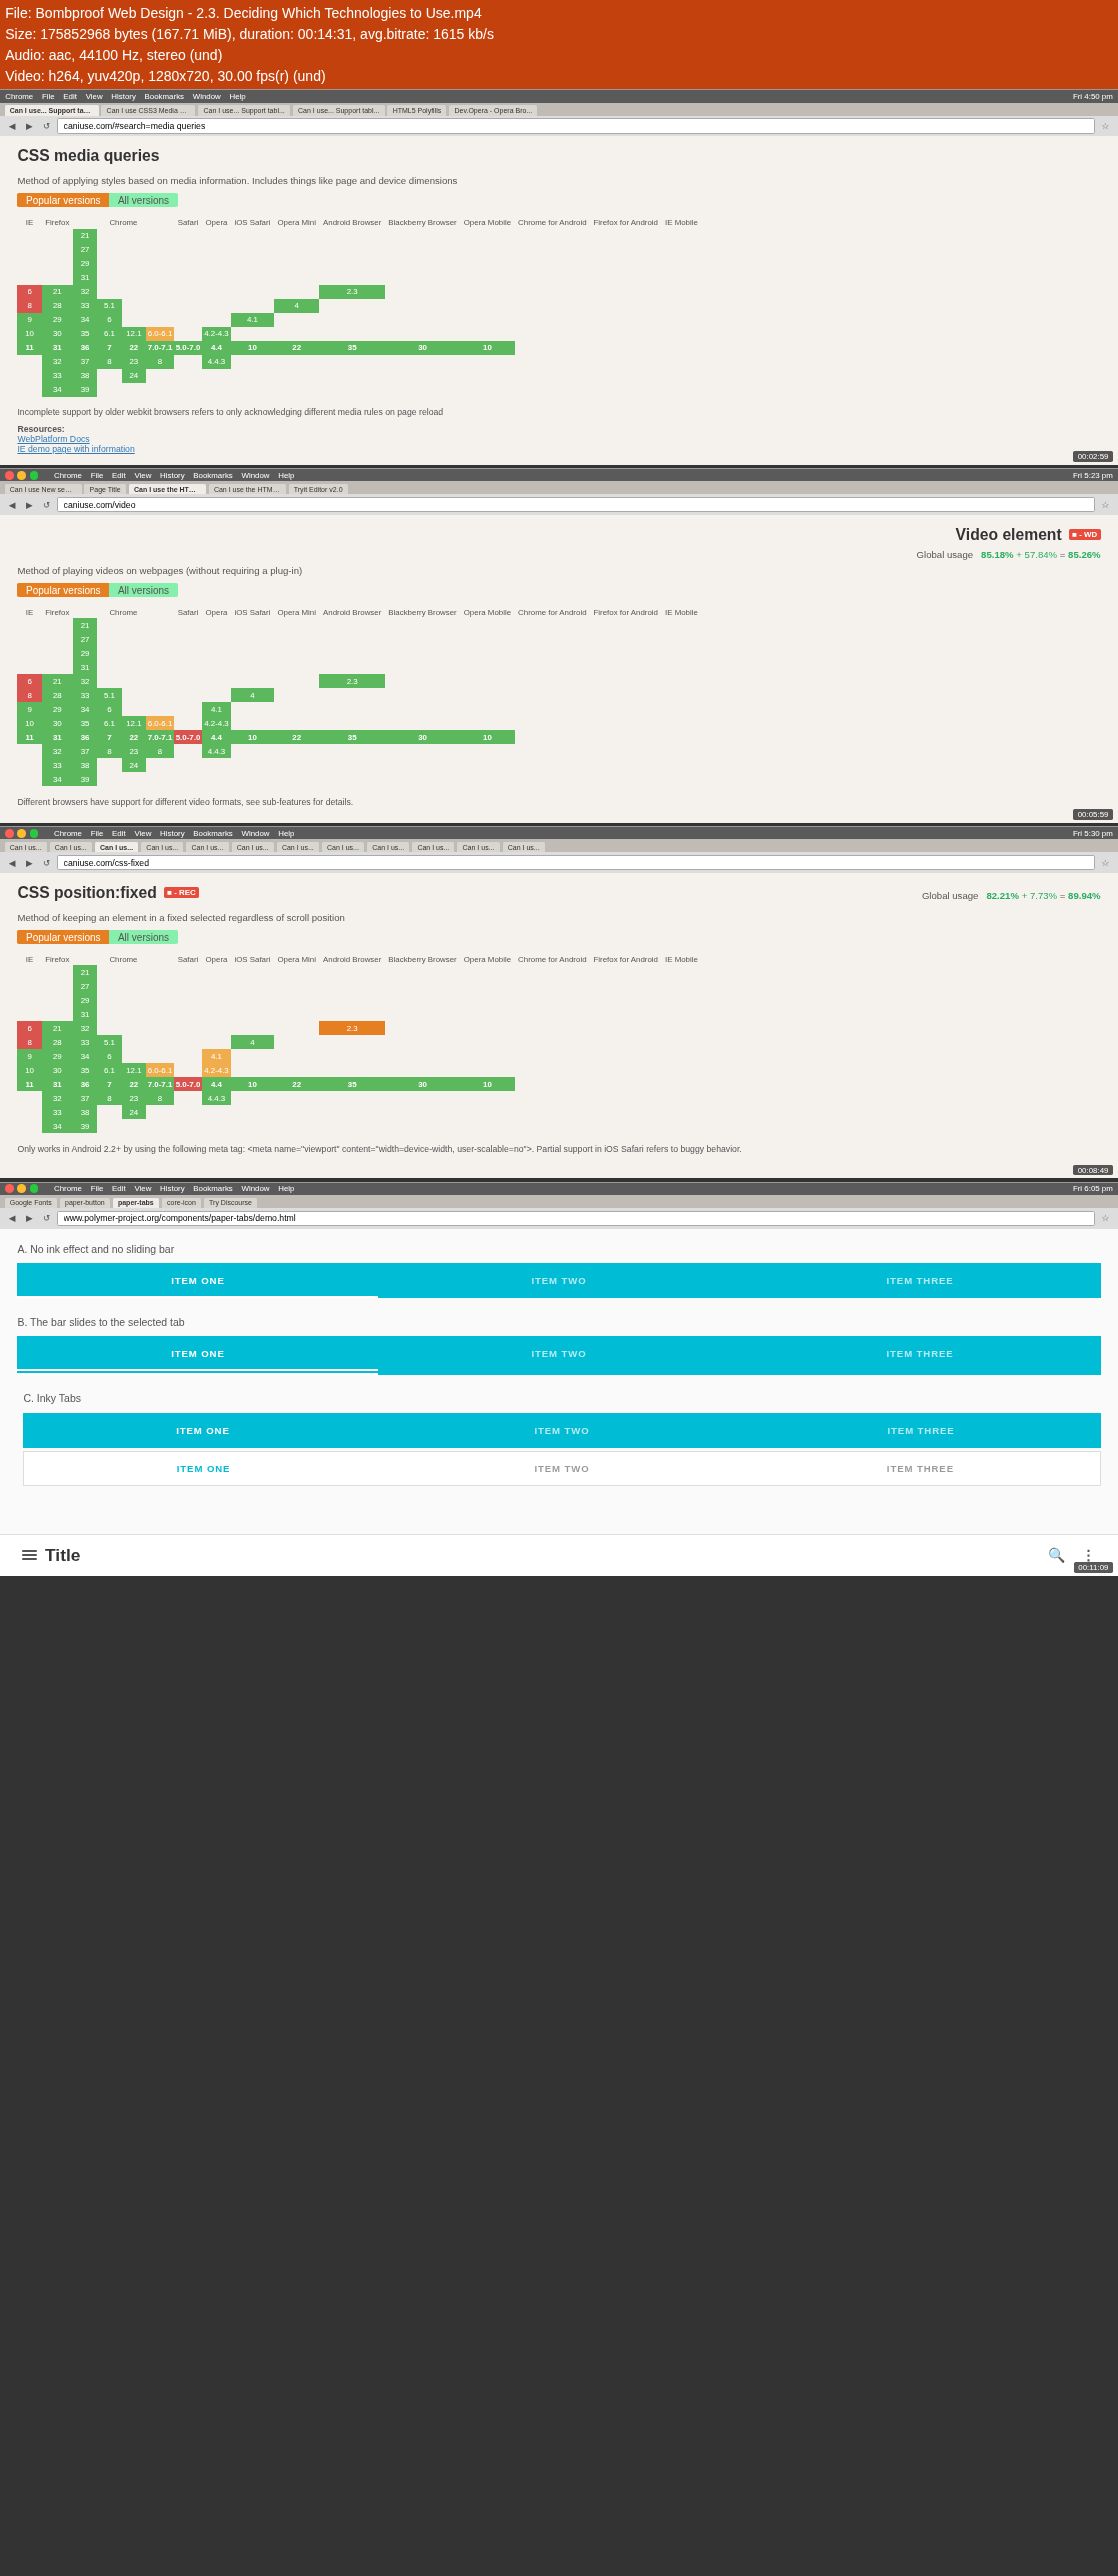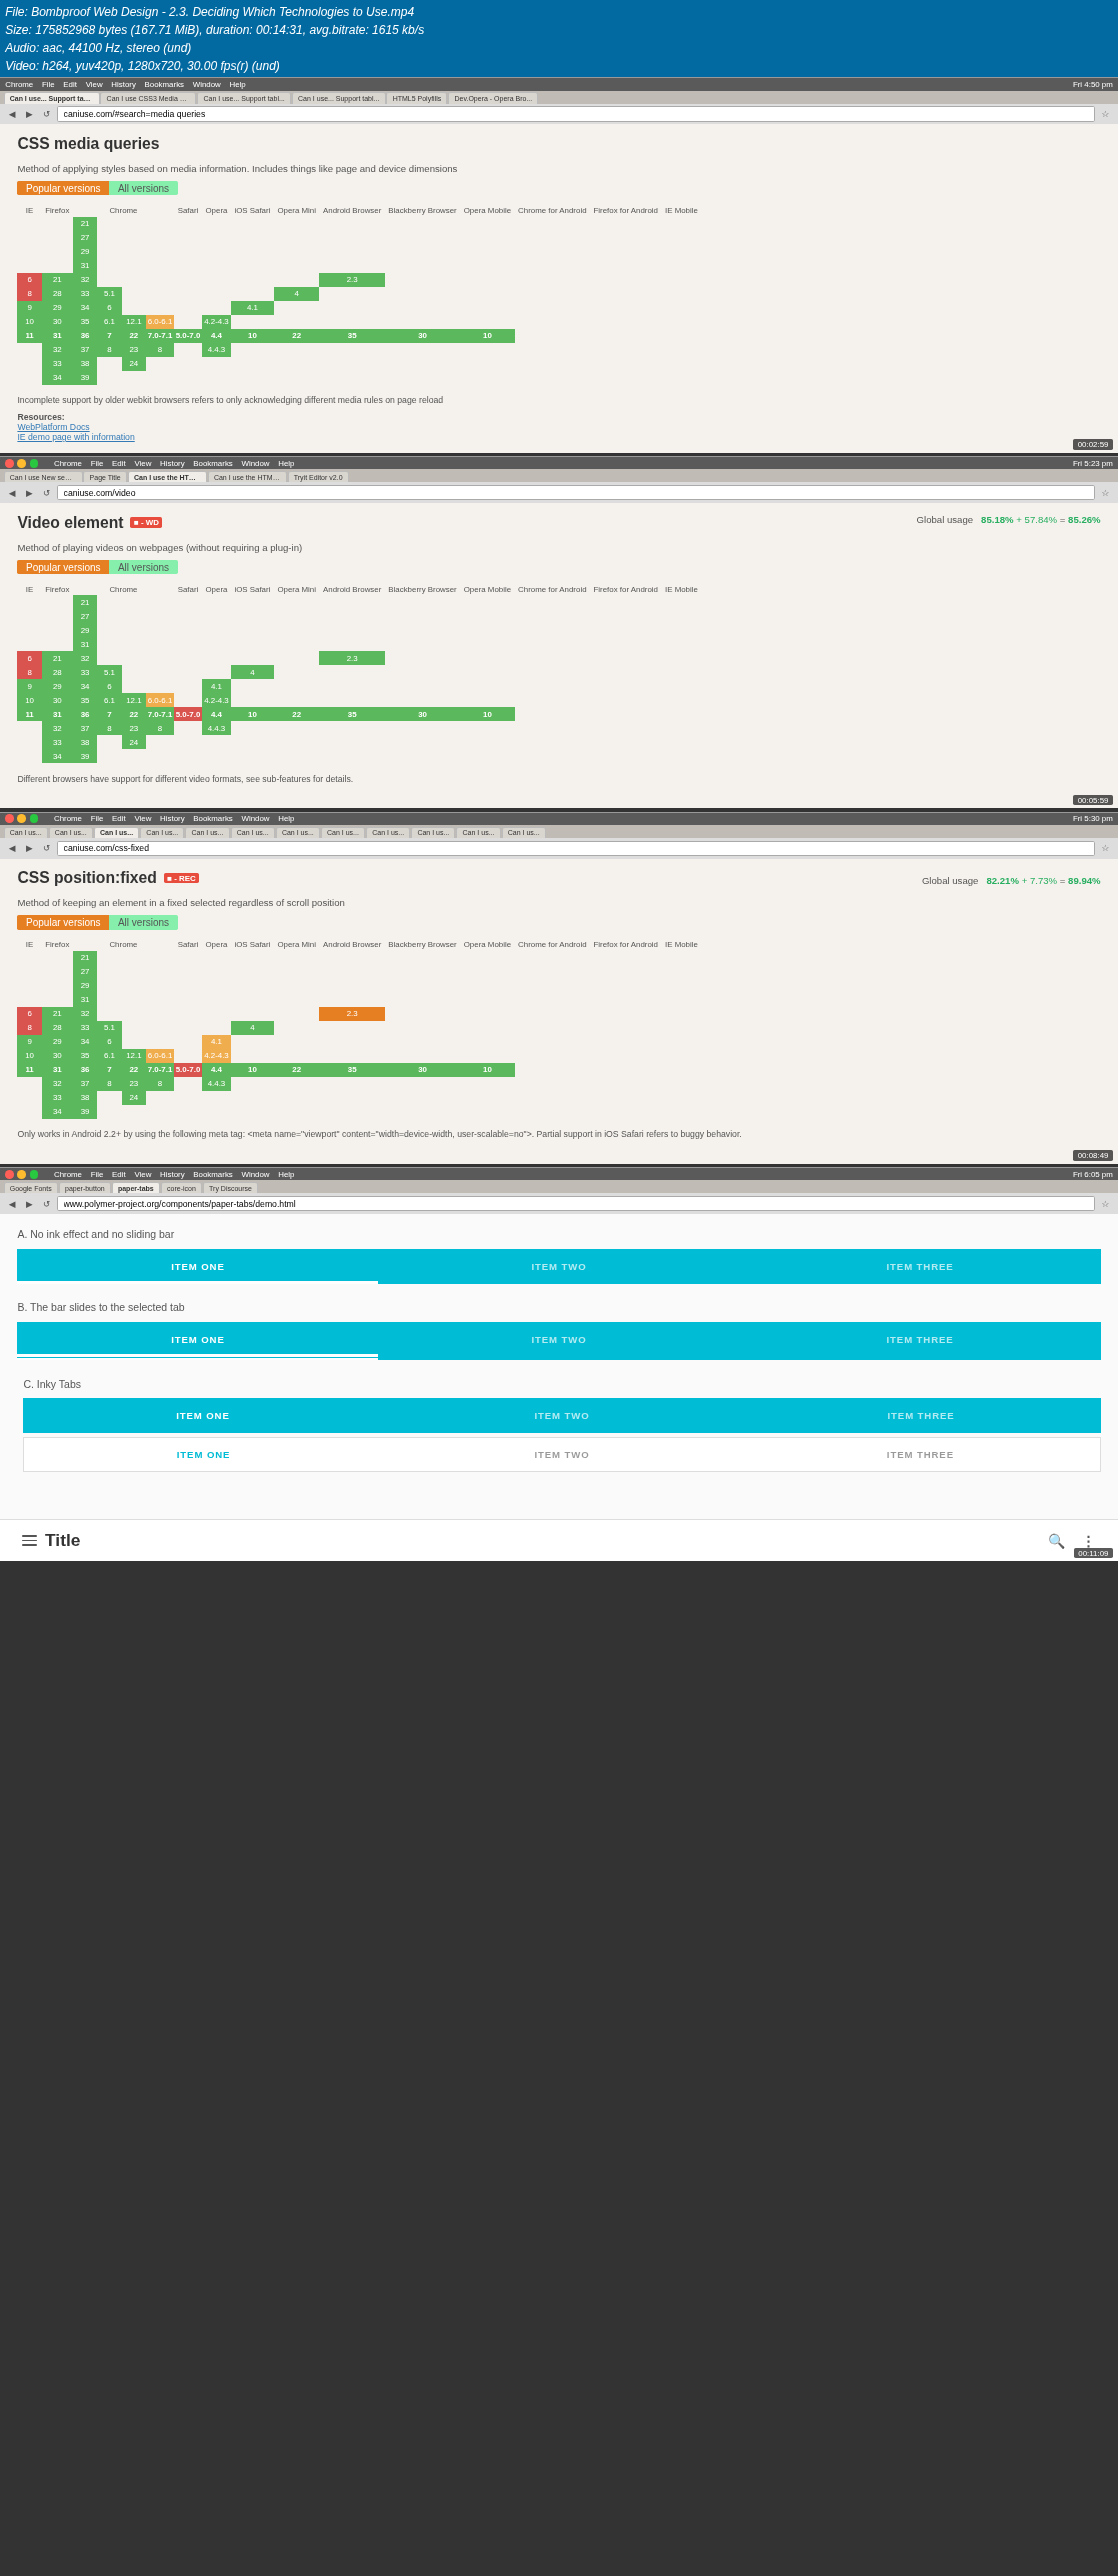--- a/index.html
+++ b/index.html
@@ -5,26 +5,25 @@
     * { margin: 0; padding: 0; box-sizing: border-box; }
     body {
       font-family: Arial, sans-serif;
       font-size: 9.6px;
       background: #333;
       width: 1118px;
     }
 
     
     .video-titlebar {
-      background: #0369a1;
+      background: #c2410c;
       color: #fff;
       padding: 2.6px 5.2px;
-      font-size: 12px;
+      font-size: 14px;
       line-height: 1.5;
-      font-style: italic;
     }
 
     
     .browser-window {
       background: #e8e4de;
       border-top: 1.7px solid #999;
     }
 
     .browser-title-bar {
       background: #5a5a5a;
@@ -616,21 +615,21 @@
     <div class="tab" style="font-size:7px">Tryit Editor v2.0</div>
   </div>
   <div class="address-bar-row" style="background:#ddd;padding:2.6px 5.2px;">
     <span class="nav-btn">◀</span>
     <span class="nav-btn">▶</span>
     <span class="nav-btn">↺</span>
     <input class="address-bar" value="caniuse.com/video" style="">
     <span class="nav-btn">☆</span>
   </div>
   <div class="page-content">
-    <div style="overflow:hidden;margin-bottom:5.2px;display:flex;align-items:flex-start;justify-content:space-between;">
+    <div style="overflow:hidden;margin-bottom:5.2px;display:flex;align-items:flex-end;justify-content:space-between;flex-direction:column;">
       <div class="page-title">
         Video element
         <span class="badge-wd">■ - WD</span>
       </div>
       <div style="font-size:9.6px;color:#555">
         Global usage &nbsp;
         <span class="usage-green">85.18%</span>
         <span style="color:#27ae60">+ 57.84%</span>
         = <span class="usage-green">85.26%</span>
       </div>

